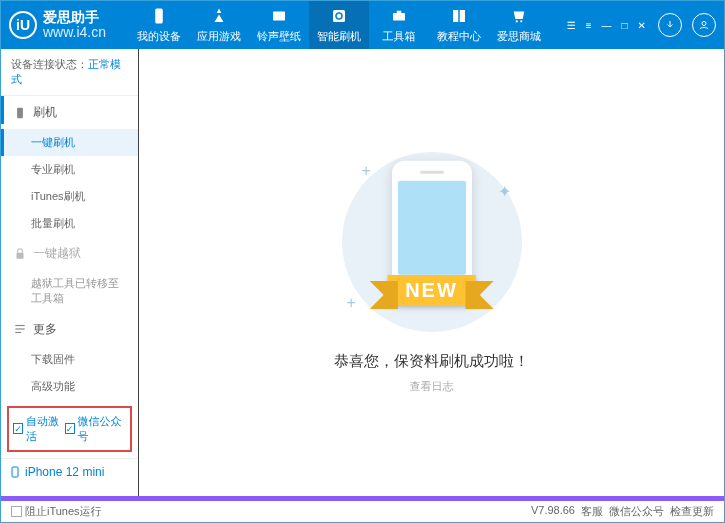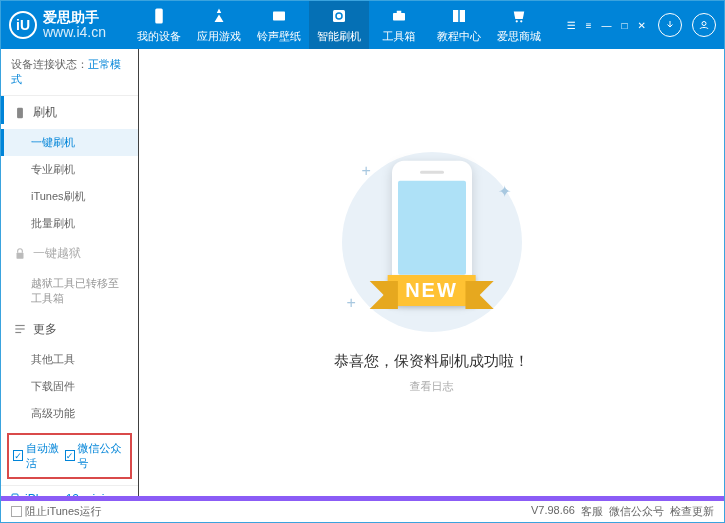--- a/index.html
+++ b/index.html
@@ -183,21 +183,20 @@
       </div>
       <div class="side-note">越狱工具已转移至工具箱</div>
       <div class="side-section">
         <svg viewBox="0 0 24 24">
             <rect x="4" y="5" width="16" height="2"></rect>
             <rect x="4" y="11" width="16" height="2"></rect>
             <rect x="4" y="17" width="10" height="2"></rect>
           </svg>
         <span>更多</span>
       </div>
-      <div class="side-sub">其他工具</div>
       <div class="side-sub">下载固件</div>
       <div class="side-sub">高级功能</div>
 
       <div class="checkbox-row">
         <label class="chk">
           <span class="chk-box">✓</span>
           <span>自动激活</span>
         </label>
         <label class="chk">
           <span class="chk-box">✓</span>

